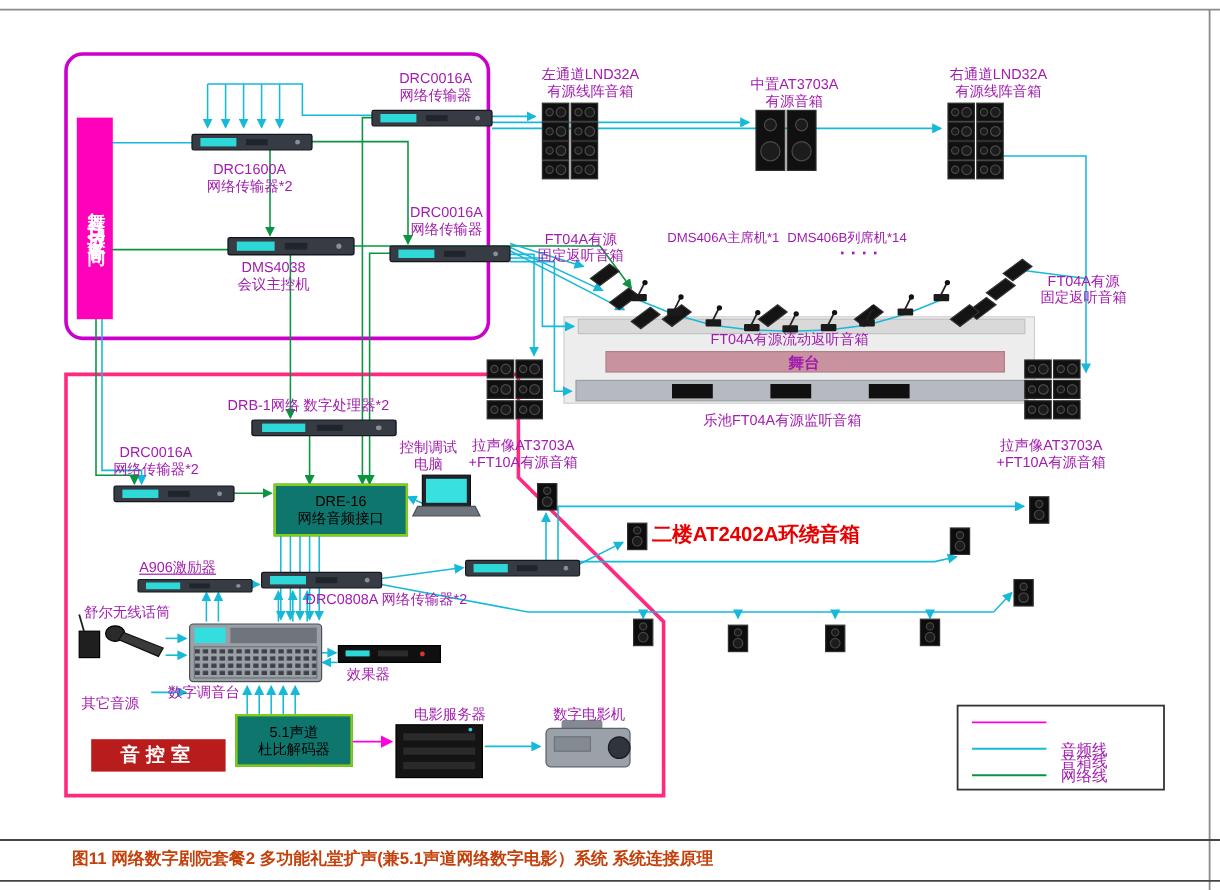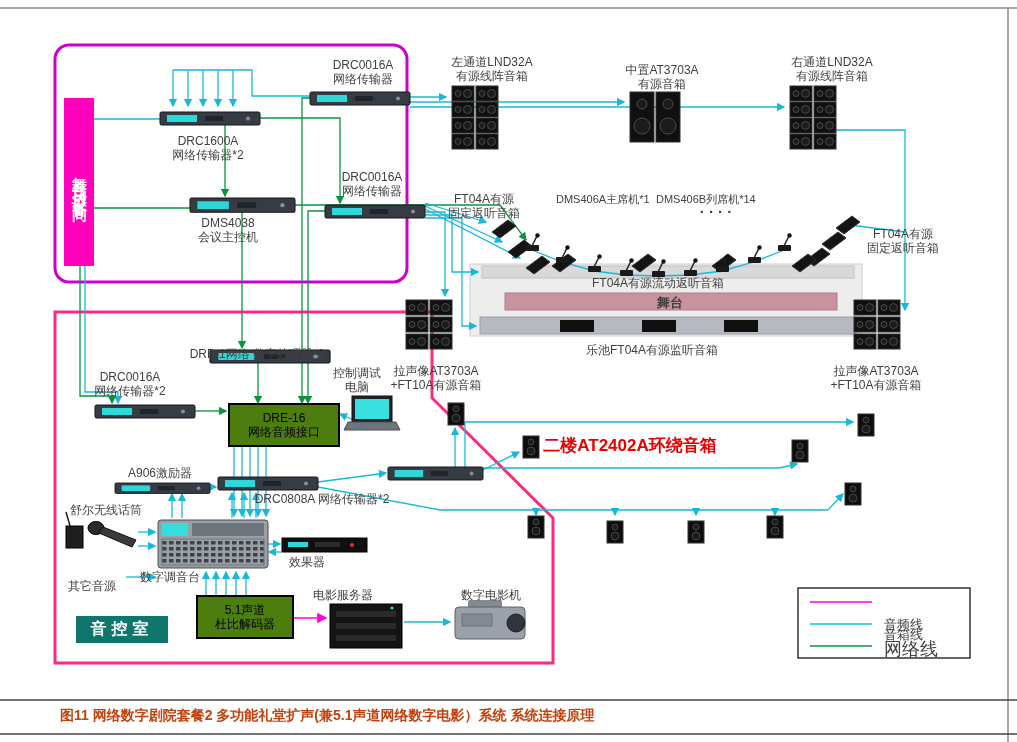--- a/index.html
+++ b/index.html
@@ -2,33 +2,33 @@
 <html><head>
 <meta charset="utf-8">
 <style>
   html,body{margin:0;padding:0;background:#fff;}
   #canvas{position:relative;width:1017px;height:742px;background:#fff;overflow:hidden;
           font-family:"Liberation Sans","DejaVu Sans",sans-serif;}
   svg{position:absolute;left:0;top:0;}
   .a{stroke:#17b9d9;fill:none;stroke-width:1.3;}
   .n{stroke:#0a9440;fill:none;stroke-width:1.3;}
   .m{stroke:#ff00dd;fill:none;stroke-width:1.6;}
-  .lbl{position:absolute;font-size:12px;color:#404040;text-align:center;line-height:1.18;
+  .lbl{position:absolute;font-size:12px;color:#a21caf;text-align:center;line-height:1.18;
        white-space:pre-line;transform:translateX(-50%);z-index:5;}
   .lbl.small{font-size:11px;}
   .lbl.left{transform:none;text-align:left;}
   .lbl.red{color:#e80000;font-weight:bold;font-size:17px;}
   .lbl.bold{font-weight:bold;}
   .roomtag-v{position:absolute;left:64px;top:98px;width:30px;height:168px;background:#ff00bb;
        color:#fff;font-weight:bold;font-size:15px;writing-mode:vertical-rl;text-orientation:upright;
        display:flex;align-items:center;justify-content:center;letter-spacing:5px;z-index:6;}
-  .roomtag-h{position:absolute;left:76px;top:616px;width:92px;height:27px;background:#0f766e;
+  .roomtag-h{position:absolute;left:76px;top:616px;width:112px;height:27px;background:#b91c1c;
        color:#fff;font-weight:bold;font-size:16px;display:flex;align-items:center;justify-content:center;
        letter-spacing:5px;z-index:6;}
-  .greenbox{position:absolute;background:#4d7c0f;border:2px solid #000000;color:#000;font-size:12px;
+  .greenbox{position:absolute;background:#0f766e;border:2px solid #84cc16;color:#000;font-size:12px;
        display:flex;align-items:center;justify-content:center;text-align:center;white-space:pre-line;
        line-height:1.2;z-index:4;}
   .caption{position:absolute;left:60px;top:707px;font-size:14px;font-weight:bold;color:#c2410c;z-index:6;}
 </style>
 </head>
 <body>
 
 <div id="canvas">
 
 <svg width="1017" height="742" viewBox="0 0 1017 742">
@@ -348,38 +348,38 @@
 <div class="lbl" style="left:484px;top:192px;">FT04A有源
 固定返听音箱</div>
 <div class="lbl small left" style="left:556px;top:193px;">DMS406A主席机*1</div>
 <div class="lbl small left" style="left:656px;top:193px;">DMS406B列席机*14</div>
 <div class="lbl bold" style="left:716px;top:203px;font-size:15px;">· · · ·</div>
 <div class="lbl" style="left:903px;top:227px;">FT04A有源
 固定返听音箱</div>
 <div class="lbl" style="left:658px;top:276px;">FT04A有源流动返听音箱</div>
 <div class="lbl bold" style="left:670px;top:295px;font-size:13px;">舞台</div>
 <div class="lbl" style="left:652px;top:343px;">乐池FT04A有源监听音箱</div>
-<div class="lbl" style="left:257px;top:331px;margin-top:16px;">DRB-1网络  数字处理器*2</div>
+<div class="lbl" style="left:257px;top:331px;">DRB-1网络  数字处理器*2</div>
 <div class="lbl" style="left:436px;top:364px;">拉声像AT3703A
 +FT10A有源音箱</div>
 <div class="lbl" style="left:876px;top:364px;">拉声像AT3703A
 +FT10A有源音箱</div>
 <div class="lbl" style="left:130px;top:370px;">DRC0016A
 网络传输器*2</div>
 <div class="lbl" style="left:357px;top:366px;">控制调试
 电脑</div>
 <div class="lbl red" style="left:630px;top:436px;">二楼AT2402A环绕音箱</div>
-<div class="lbl" style="left:160px;top:466px;">A906激励器</div>
+<div class="lbl" style="left:148px;top:466px;text-decoration:underline;">A906激励器</div>
 <div class="lbl" style="left:322px;top:492px;">DRC0808A   网络传输器*2</div>
 <div class="lbl" style="left:106px;top:503px;">舒尔无线话筒</div>
 <div class="lbl" style="left:307px;top:555px;">效果器</div>
 <div class="lbl" style="left:92px;top:579px;">其它音源</div>
 <div class="lbl" style="left:170px;top:570px;">数字调音台</div>
-<div class="lbl" style="left:343px;top:588px;">电影服务器</div>
+<div class="lbl" style="left:375px;top:588px;">电影服务器</div>
 <div class="lbl" style="left:491px;top:588px;">数字电影机</div>
 
 <div class="lbl left" style="left:884px;top:595px;font-size:13px;margin-top:32px;">音箱线</div>
 <div class="lbl left" style="left:884px;top:617px;font-size:13px;">音频线</div>
-<div class="lbl left" style="left:884px;top:639px;font-size:18px;">网络线</div>
+<div class="lbl left" style="left:884px;top:639px;font-size:13px;">网络线</div>
 
 <div class="caption">图11   网络数字剧院套餐2 多功能礼堂扩声(兼5.1声道网络数字电影）系统  系统连接原理</div>
 
 </div>
 
 </body></html>

